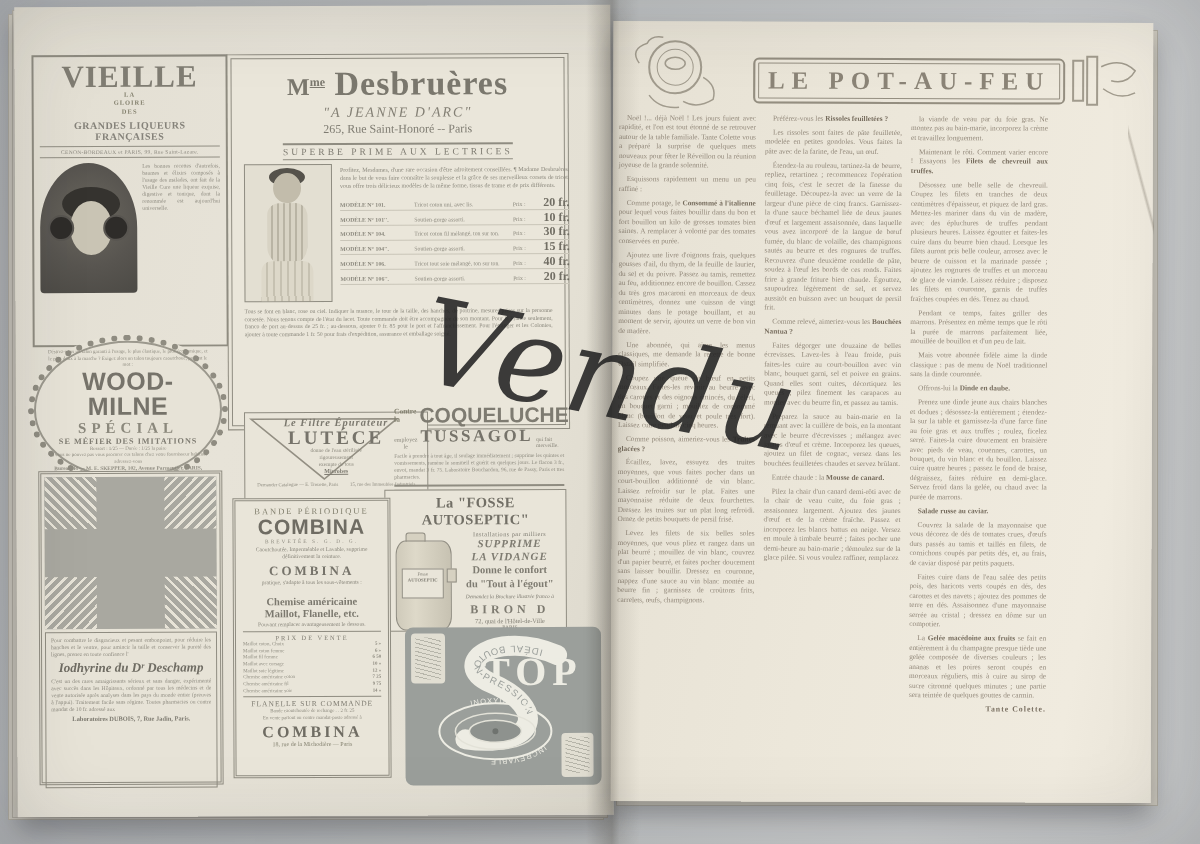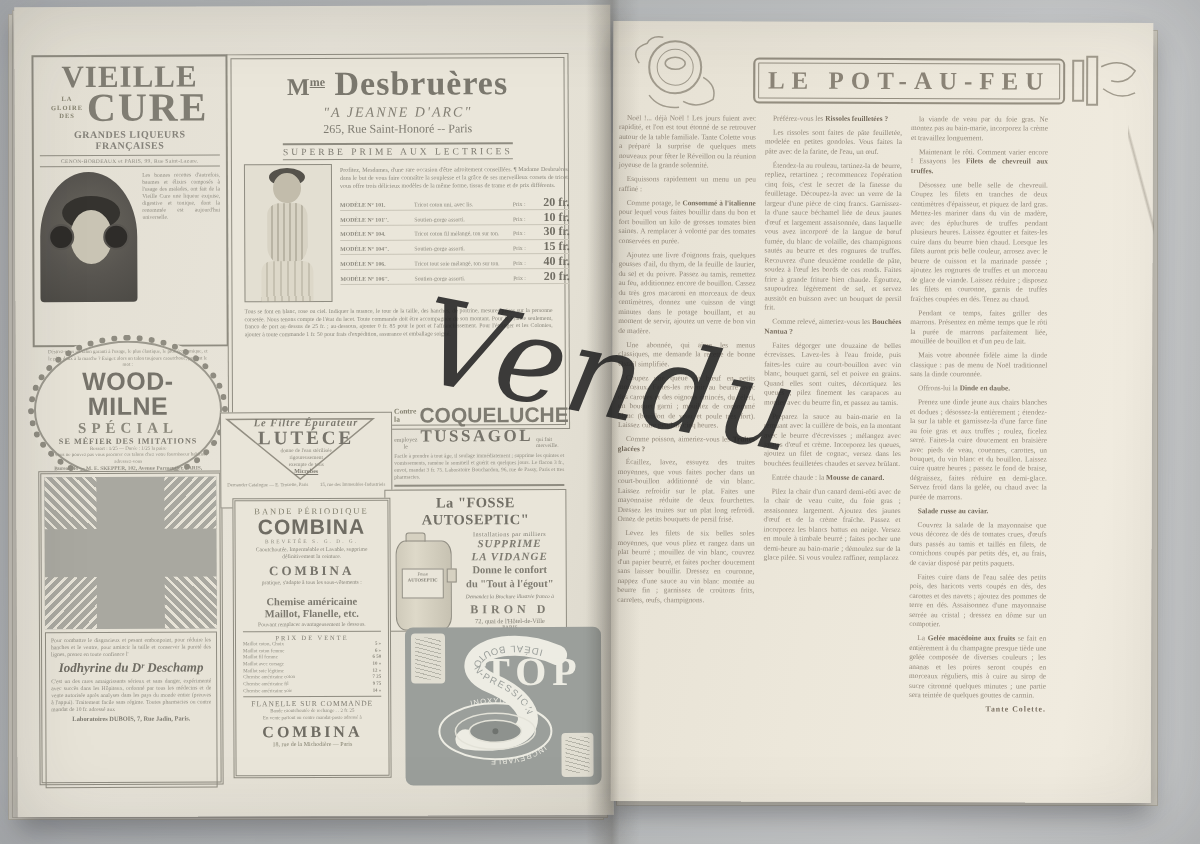--- a/index.html
+++ b/index.html
@@ -81,21 +81,21 @@
   .db-intro{font-size:6px;line-height:1.35;color:#8b887d;text-align:justify;margin-top:2px;}
   .db-rows{margin-top:6px;}
   .db-row{display:flex;align-items:baseline;font-size:5.8px;color:#8b887d;border-bottom:1px solid #c9c5b8;padding:1.5px 0;}
   .db-row .m{font-weight:bold;flex:0 0 74px;}
   .db-row .d{flex:1;overflow:hidden;white-space:nowrap;}
   .db-row .x{flex:0 0 26px;text-align:right;}
   .db-row .p{flex:0 0 44px;font-size:12px;font-weight:bold;color:#716e64;text-align:right;line-height:.9;}
   .db-foot{font-size:5.8px;line-height:1.3;color:#8b887d;text-align:justify;margin-top:6px;}
 
   
-  #lt{left:204px;top:406px;width:158px;height:86px;border:1px solid #8f8c81;background:#e9e5d9;padding:4px 6px;position:absolute;}
+  #lt{left:228px;top:406px;width:158px;height:86px;border:1px solid #8f8c81;background:#e9e5d9;padding:4px 12px;position:absolute;}
   .lt-svg{position:absolute;left:0;top:0;}
   .lt-t1{font-size:10.5px;font-weight:bold;font-style:italic;letter-spacing:1px;color:#7b786e;text-align:center;position:relative;}
   .lt-name{font-size:19px;font-weight:bold;letter-spacing:3px;color:#76736a;text-align:center;line-height:1;position:relative;}
   .lt-sm{font-size:5.4px;color:#8f8c81;text-align:center;position:relative;line-height:1.3;}
   .lt-foot{display:flex;justify-content:space-between;gap:4px;margin-top:6px;position:relative;}
   .lt-foot div{font-size:4.8px;color:#8f8c81;line-height:1.2;}
   .lt-mic{font-size:6px;font-weight:bold;text-decoration:underline;color:#7e7b71;}
 
   
   #cq{left:376px;top:398px;width:174px;height:92px;padding:2px 2px 0;}
@@ -174,21 +174,20 @@
   <div id="left-page" class="abs page">
 
     <div id="vc" class="abs">
       <div class="vc-t1">VIEILLE</div>
       <div class="vc-row">
         <div class="vc-gloire">
           <div>LA</div>
           <div>GLOIRE</div>
           <div>DES</div>
         </div>
-        <div class="vc-t2">CURE</div>
       </div>
       <div class="vc-sub">GRANDES LIQUEURS FRANÇAISES</div>
       <div class="vc-addr">CENON-BORDEAUX et PARIS, 99, Rue Saint-Lazare.</div>
       <div class="vc-body">
         <div class="vc-portrait">
           <div class="vc-hair"></div>
             <div class="vc-face"></div>
           <div class="vc-disc" style="left:8px;top:52px;"></div>
           <div class="vc-disc" style="right:8px;top:52px;"></div>
         </div>

